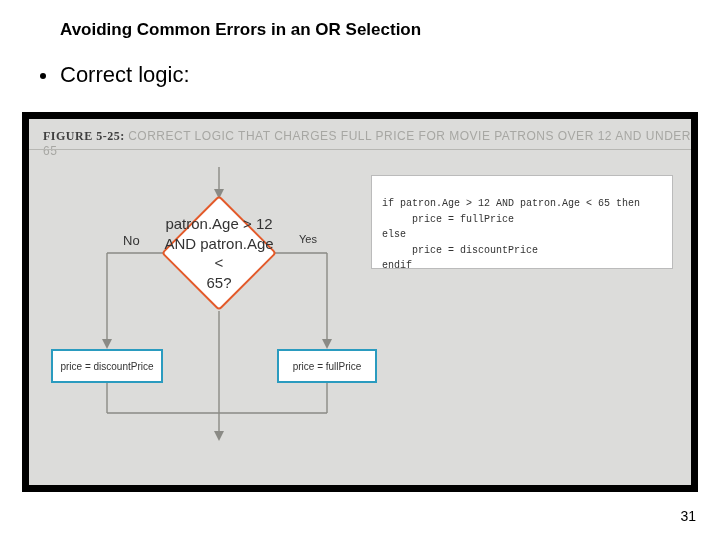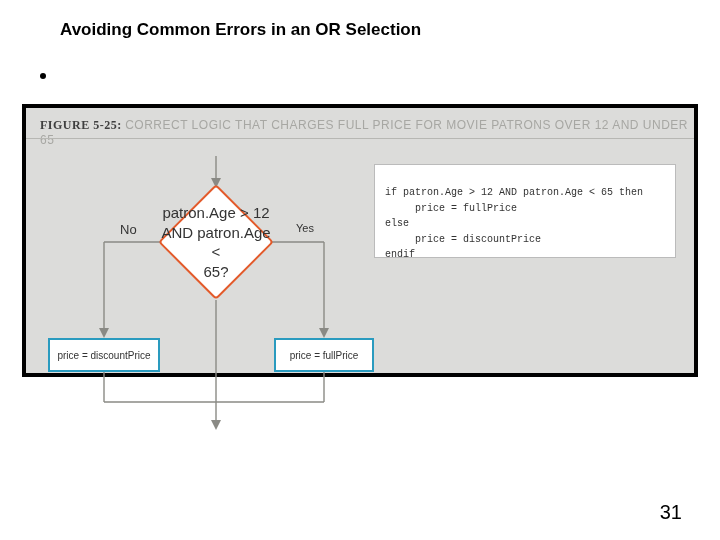--- a/index.html
+++ b/index.html
@@ -1,44 +1,44 @@
 <!DOCTYPE html>
 <html><head>
 <meta charset="utf-8">
 <style>
   *{box-sizing:border-box;margin:0;padding:0}
   body{width:720px;height:540px;background:#fff;font-family:Arial,Helvetica,sans-serif;position:relative;color:#000}
   .slide-title{font-size:17px;font-weight:700;position:absolute;top:20px;left:60px;right:40px}
   .bullet{font-size:22px;position:absolute;top:62px;left:40px}
   .bullet-dot{display:inline-block;width:6px;height:6px;background:#000;border-radius:50%;vertical-align:middle;margin-right:14px}
-  .figure-wrap{position:absolute;top:104px;left:22px;width:676px;height:273px;background:#dcdcda;border:4px solid #000000}
+  .figure-wrap{position:absolute;top:112px;left:22px;width:676px;height:380px;background:#dcdcda;border:7px solid #000000}
   .fig-label{font-family:Georgia,'Times New Roman',serif;font-size:12px;font-weight:bold;letter-spacing:.5px;color:#3f3f3f;position:absolute;top:10px;left:14px}
   .fig-caption{font-family:Arial,sans-serif;font-size:12px;color:#a7a7a3;letter-spacing:.5px;font-weight:400}
   .divider{position:absolute;top:30px;left:0;right:0;height:1px;background:#b7b7b3}
   .flow{position:absolute;top:48px;left:22px;width:320px;height:270px}
   .diamond-outer{position:absolute;left:110px;top:28px;width:116px;height:116px}
   .diamond{width:82px;height:82px;border:2px solid #e35a2a;background:#fff;transform:rotate(45deg);position:absolute;left:17px;top:17px;border-radius:4px}
   .diamond-text{position:absolute;inset:0;display:flex;flex-direction:column;align-items:center;justify-content:center;font-size:15px;line-height:1.3;text-align:center;color:#333}
   .rect{background:#fff;border:2px solid #2a9bbf;font-size:10px;color:#333;display:flex;align-items:center;justify-content:center;text-align:center;position:absolute;height:34px}
   .r-left{left:0px;top:182px;width:112px}
   .r-right{left:226px;top:182px;width:100px}
   .lbl-no{position:absolute;left:72px;top:66px;font-size:13px;color:#333}
   .lbl-yes{position:absolute;left:248px;top:66px;font-size:11px;color:#333}
   .code-box{position:absolute;top:56px;right:18px;width:302px;height:94px;background:#fff;border:1px solid #bbb;font-family:'Courier New',monospace;font-size:10px;color:#333;padding:20px 10px;white-space:pre;line-height:1.55}
-  .page-num{position:absolute;bottom:16px;right:38px;font-size:20px;color:#000}
+  .page-num{position:absolute;bottom:16px;right:24px;font-size:14px;color:#000}
   line{stroke:#8a8a85;stroke-width:1.4}
   polygon{fill:#8a8a85}
 </style>
 </head>
 <body>
 
 <div class="slide-title">Avoiding Common Errors in an OR Selection</div>
 
 <div class="bullet">
-  <span class="bullet-dot"></span>
+  <span class="bullet-dot"></span><span>Correct logic:</span>
 </div>
 
 <div class="figure-wrap">
   <div class="fig-label">
     <span>FIGURE 5-25:</span>
     <span class="fig-caption">CORRECT LOGIC THAT CHARGES FULL PRICE FOR MOVIE PATRONS OVER 12 AND UNDER 65</span>
   </div>
   <div class="divider"></div>
 
   <div class="flow">

